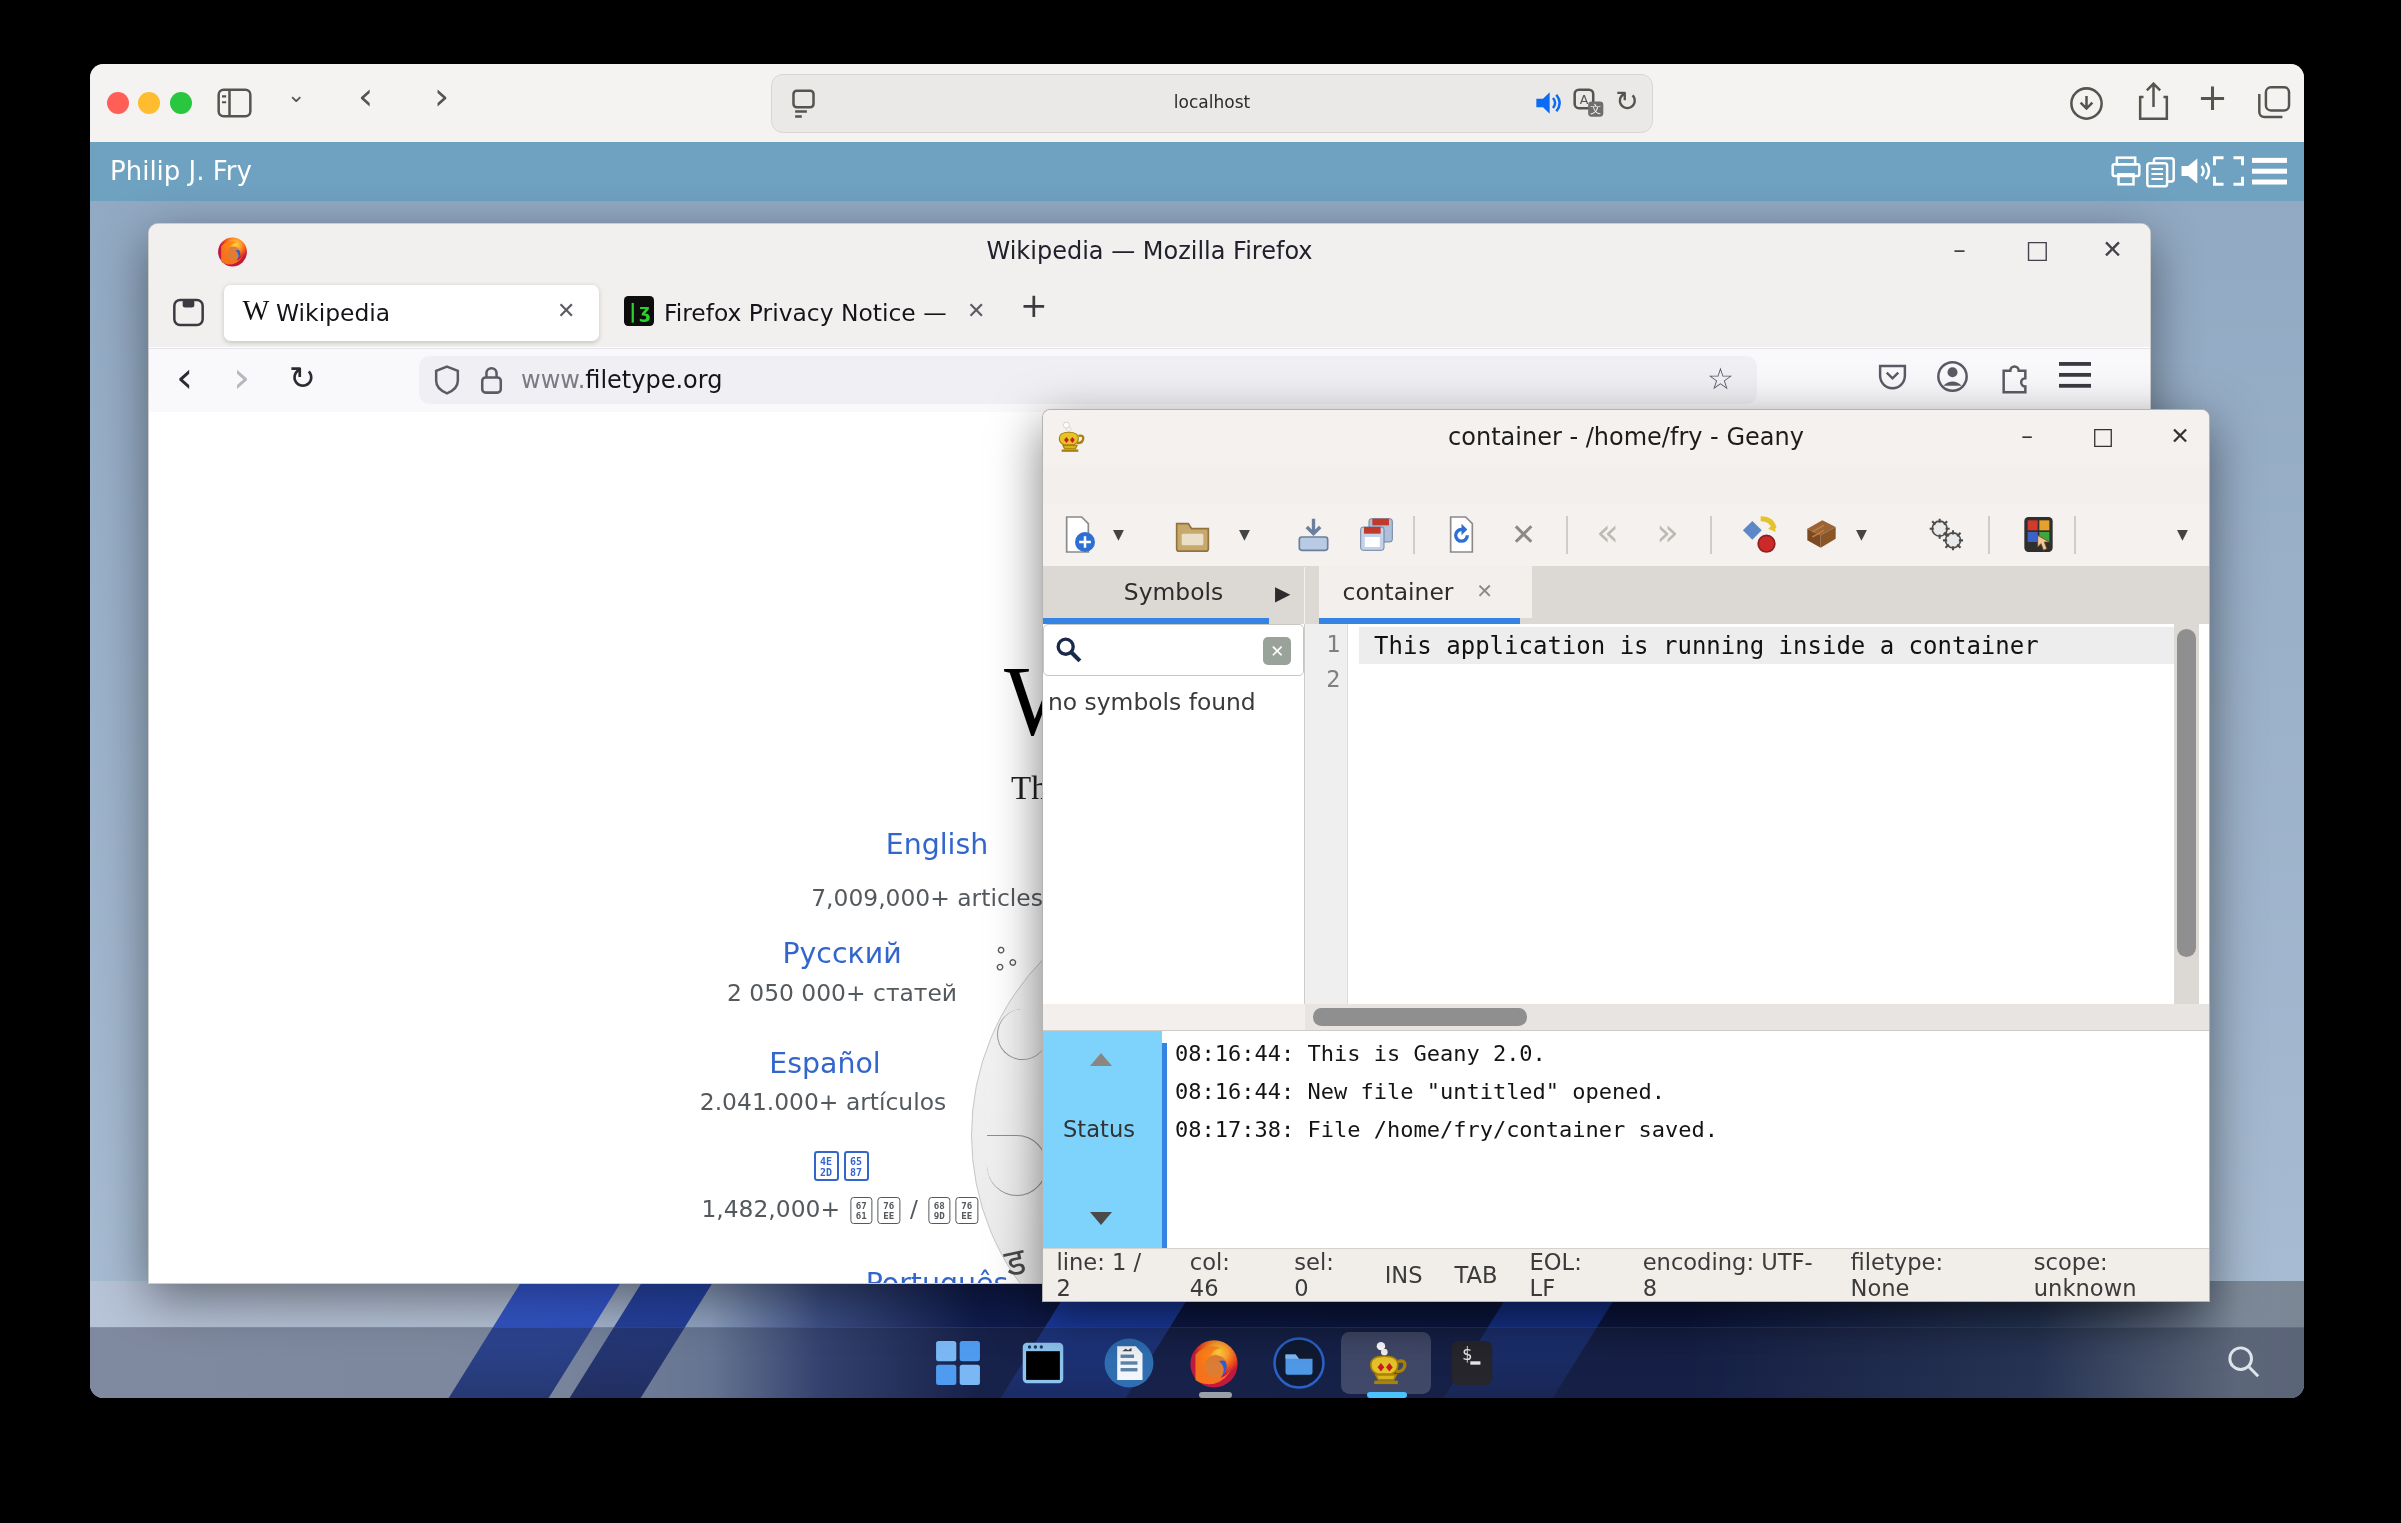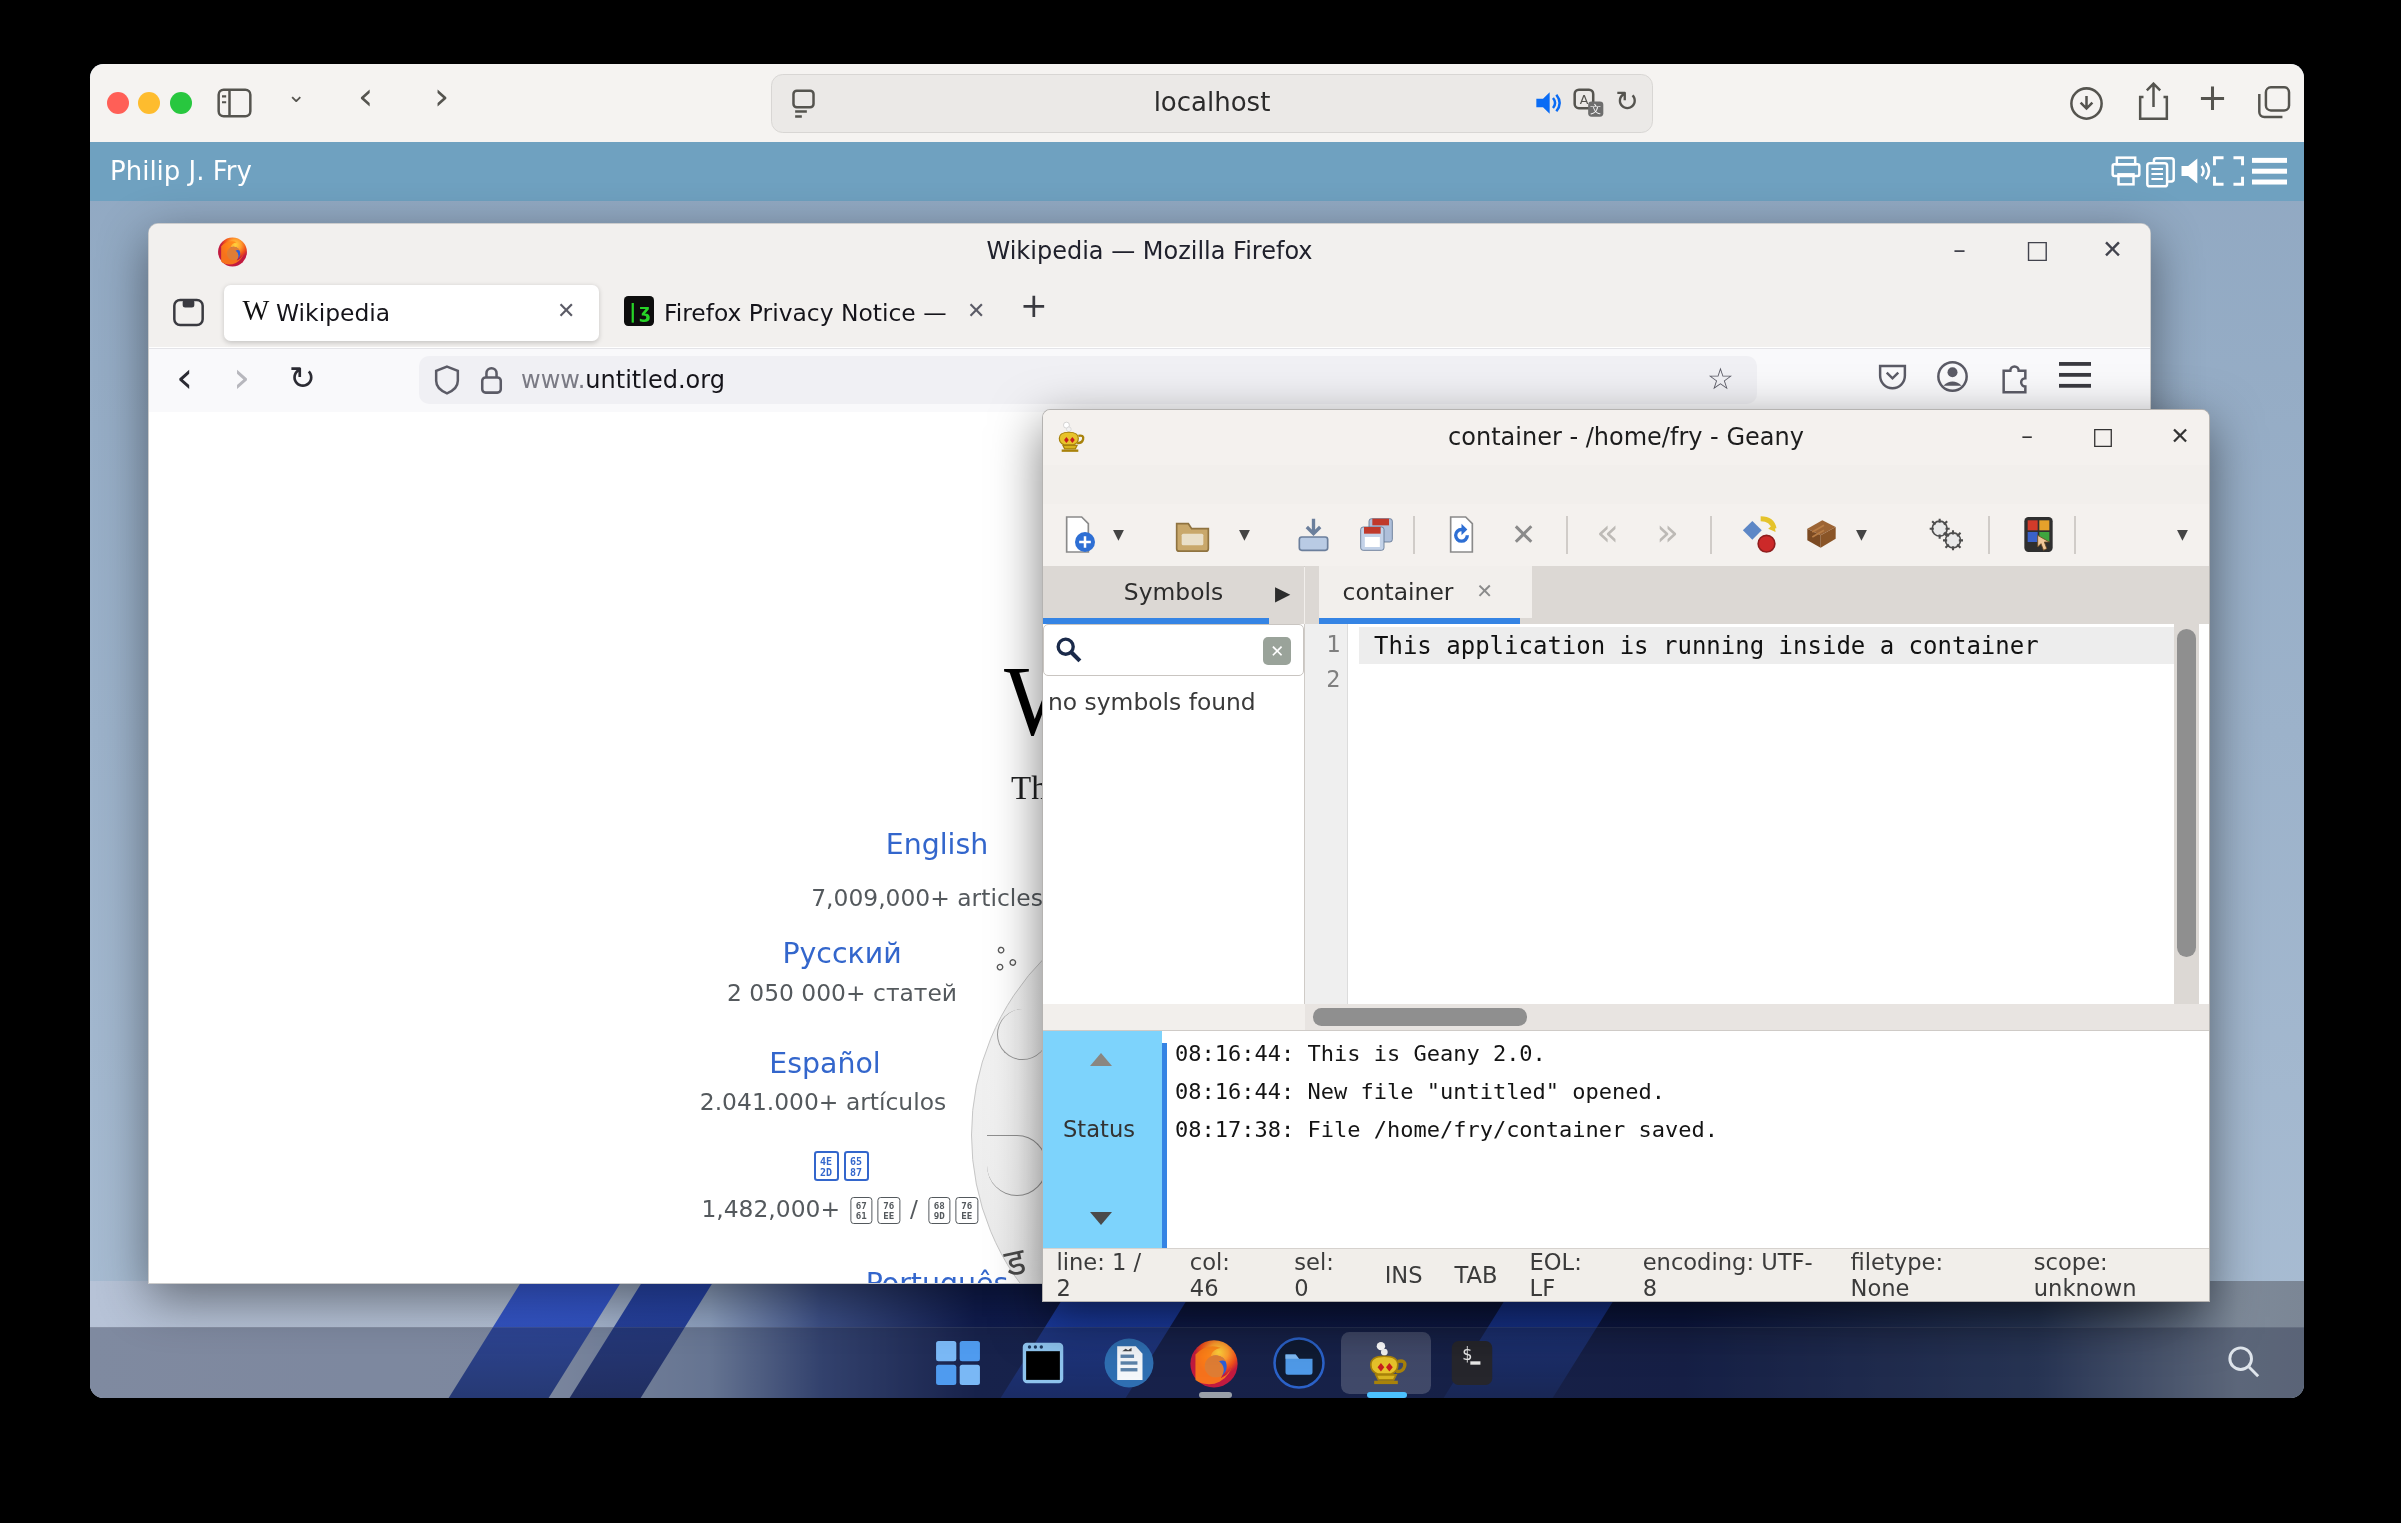--- a/index.html
+++ b/index.html
@@ -6,21 +6,21 @@
   .page{position:relative;width:2401px;height:1523px;background:#000;overflow:hidden;
         font-family:"DejaVu Sans",sans-serif;}
   .abs{position:absolute;}
   
   .mac-window{left:90px;top:64px;width:2214px;height:1334px;border-radius:13.4px;overflow:hidden;
               background:linear-gradient(180deg,#8fa7c1,#a9bdd3);box-shadow:0 20px 67px rgba(0,0,0,.6);}
   .safari-bar{left:0;top:0;width:2214px;height:78px;background:#f5f3f1;border-bottom:0.8px solid #d4d2d0;}
   .tl{width:22px;height:22px;border-radius:50%;top:28px;}
   .mac-icon{color:#55544f;}
   .pill{left:681px;top:10px;width:880px;height:57px;background:#ebe9e7;border:0.8px solid #d8d6d4;border-radius:11.7px;}
-  .pill-url{width:100%;text-align:center;line-height:55px;font-size:26px;color:#2b2b2b;}
+  .pill-url{width:100%;text-align:center;line-height:55px;font-size:17px;color:#2b2b2b;}
   
   .vnc-bar{left:0;top:78px;width:2214px;height:59px;background:#6fa1c0;}
   .vnc-user{left:20px;top:0;height:59px;line-height:59px;color:#fff;font-size:26px;}
   
   .wall{left:0;top:1217px;width:2214px;height:117px;
     background:linear-gradient(90deg,#b7c3d7 0%,#b2bfd4 20%,#8da0bf 28%,#3c4f85 33%,#101c4e 40%,#0d1845 72%,#29395b 88%,#7e8a99 97%,#7b8695 100%);}
   .petal{top:-5px;height:134px;transform:skewX(-32deg);opacity:.9;}
   .taskbar{left:0;top:1263px;width:2214px;height:71px;background:rgba(36,46,70,.38);border-top:0.8px solid rgba(255,255,255,.08);}
   .tb-ic{top:1272px;width:54px;height:54px;}
   .underline{top:1328px;height:5.9px;border-radius:3.3px;}
@@ -311,21 +311,21 @@
             <svg width="30" height="32" viewBox="0 0 36 38">
                 <path d="M18 3 l13 5 v12 q0 10-13 15 q-13-5-13-15 v-12z" fill="none" stroke="#5b5b66" stroke-width="3"></path>
               </svg>
           </span>
           <span class="abs" style="left:59px;top:8.4px">
             <svg width="27" height="32" viewBox="0 0 32 38">
                 <rect x="5" y="16" width="22" height="18" rx="4" fill="none" stroke="#5b5b66" stroke-width="3"></rect>
                 <path d="M10 16 v-5 a6 6 0 0 1 12 0 v5" fill="none" stroke="#5b5b66" stroke-width="3"></path>
               </svg>
           </span>
-          <span class="abs" style="left:102px;top:10px;font-size:24px"><span style="color:#7a7a84">www.</span><span style="color:#15141a">untitled.org</span></span>
+          <span class="abs" style="left:102px;top:10px;font-size:24px"><span style="color:#7a7a84">www.</span><span style="color:#15141a">filetype.org</span></span>
           <span class="abs" style="left:1288px;top:5px;font-size:30px;color:#5b5b66">☆</span>
         </div>
         <div class="abs" style="left:1727px;top:11.7px">
           <svg width="33" height="33" viewBox="0 0 40 40">
               <path d="M5 6 h30 v12 a15 15 0 0 1 -30 0z" fill="none" stroke="#5b5b66" stroke-width="3"></path>
               <path d="M13 14 l7 7 7-7" fill="none" stroke="#5b5b66" stroke-width="3"></path>
             </svg>
         </div>
         <div class="abs" style="left:1786px;top:10px">
           <svg width="35" height="35" viewBox="0 0 42 42">

